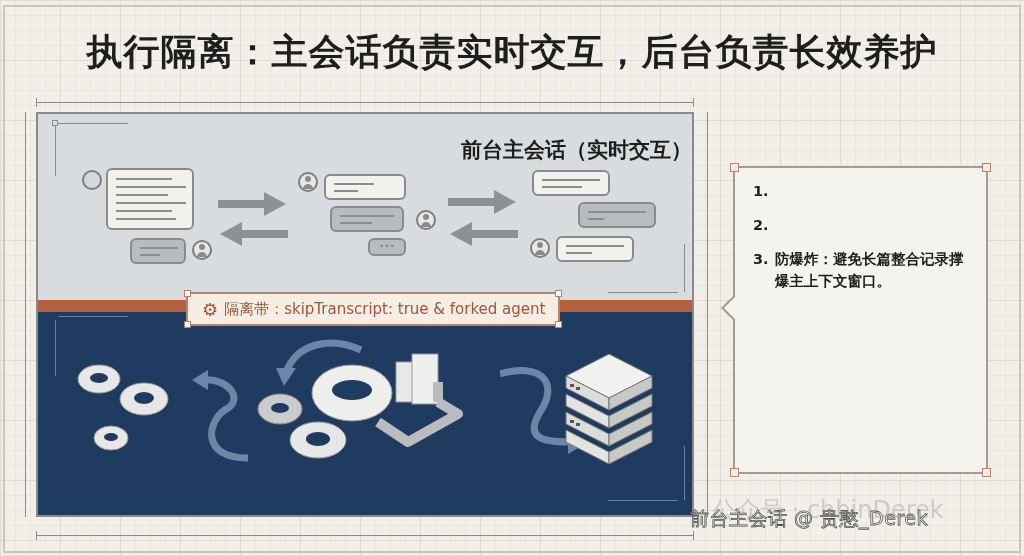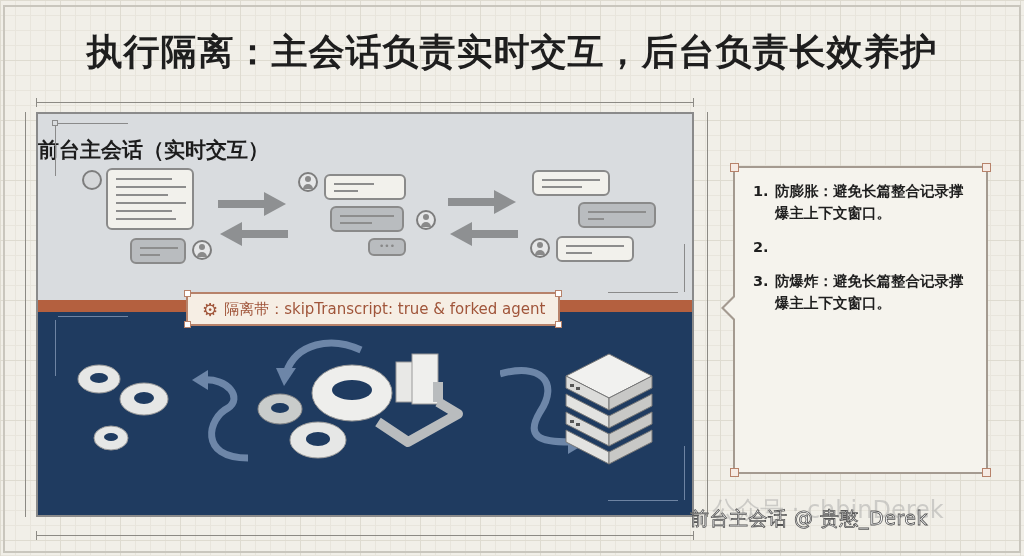--- a/index.html
+++ b/index.html
@@ -47,21 +47,21 @@
   .stripe {
     position: absolute; left: 0; right: 0; top: 186px; height: 12px;
     background: #b4603f;
   }
   .bg {
     position: absolute; left: 0; right: 0; top: 198px; bottom: 0;
     background: #1f3b60;
   }
   .fg-title {
     position: absolute; left: 0; right: 0; top: 22px;
-    text-align: left; font-size: 21px; font-weight: bold; color: #1c1c1c;
+    text-align: right; font-size: 21px; font-weight: bold; color: #1c1c1c;
   }
   .bg-title {
     position: absolute; left: 0; right: 0; top: 362px;
     text-align: center; font-size: 22px; color: #f2f2f2;
     padding-left: 10px;
   }
   .bubble {
     position: absolute; border: 2px solid #8a8a8a; border-radius: 6px;
     background: #f2f1ec;
   }
@@ -300,21 +300,20 @@
 <div class="sidecard">
   <span class="handle" style="left:-5px;top:-5px;"></span>
   <span class="handle" style="right:-5px;top:-5px;"></span>
   <span class="handle" style="left:-5px;bottom:-5px;"></span>
   <span class="handle" style="right:-5px;bottom:-5px;"></span>
   <div class="pointer"></div>
   <div class="pointer-in"></div>
   <ul class="sc-list">
     <li class="sc-item">
       <span class="num">1.</span>
-      <span>防膨胀：避免长篇整合记录撑爆主上下文窗口。</span>
     </li>
     <li class="sc-item">
       <span class="num">2.</span>
     </li>
     <li class="sc-item">
       <span class="num">3.</span>
       <span>防爆炸：避免长篇整合记录撑爆主上下文窗口。</span>
     </li>
   </ul>
 </div>

